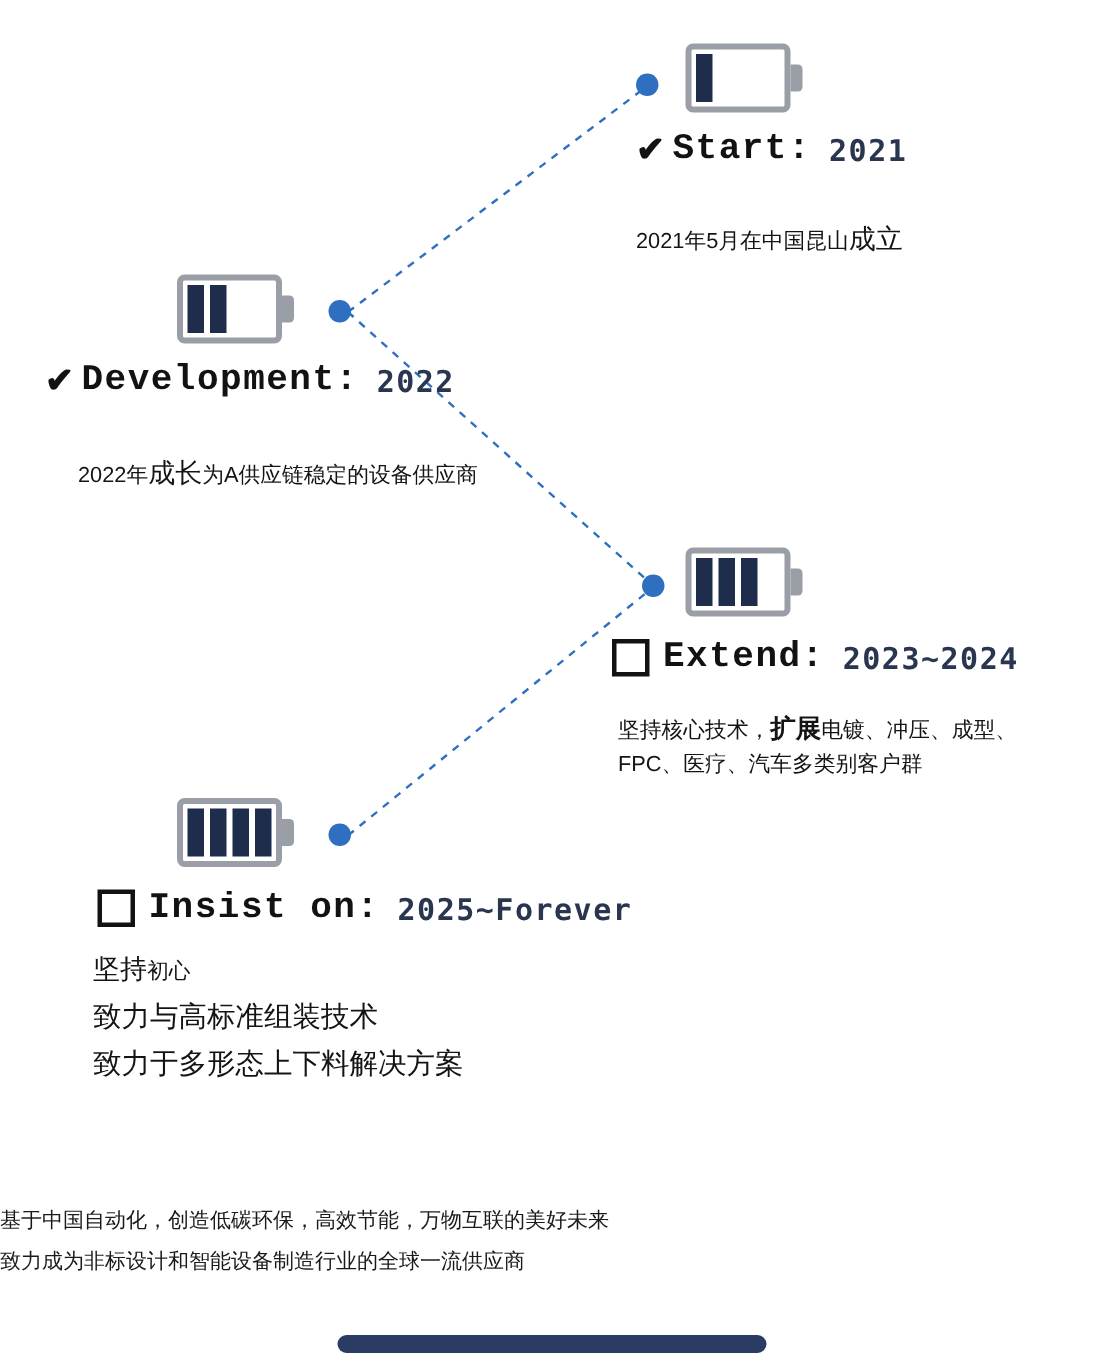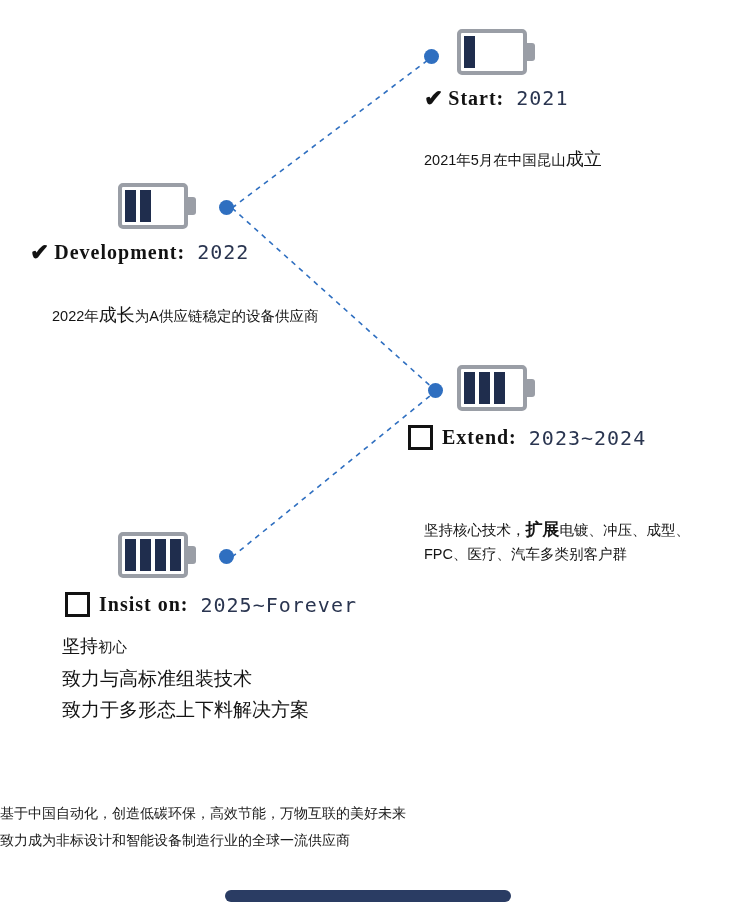--- a/index.html
+++ b/index.html
@@ -81,30 +81,30 @@
     line-height: 1;
   }
   .sqbox {
     width: 25px; height: 25px;
     border: 3px solid #121212;
     margin-right: 9px;
     flex: none;
     background: #fff;
   }
   .title-label {
-    font-family: Liberation Serif, serif;
-    font-size: 20px;
+    font-family: Liberation Mono, monospace;
+    font-size: 24px;
     font-weight: bold;
     color: #121212;
     letter-spacing: 1px;
   }
   .title-value {
     font-family: "DejaVu Sans Mono", monospace;
     font-size: 20px;
-    font-weight: normal;
+    font-weight: bold;
     color: #2a3550;
     letter-spacing: 1px;
     margin-left: 12px;
   }
   .desc {
     font-family: "Liberation Sans", sans-serif;
     font-size: 14.5px;
     color: #141414;
     line-height: 1.55;
     white-space: nowrap;
@@ -210,21 +210,21 @@
   </div>
   <div class="dot" style="left:428px; top:383px;"></div>
 
   <div class="block" style="left:408px; top:425px;">
     <div class="title-row">
       <span class="sqbox"></span>
       <span class="title-label">Extend:</span>
       <span class="title-value">2023~2024</span>
     </div>
   </div>
-  <div class="block desc wrap" style="left:424px; top:473px; width:270px;margin-top:44px;">
+  <div class="block desc wrap" style="left:412px; top:473px; width:270px;">
     <span>坚持核心技术，</span><span class="em">扩展</span><span>电镀、冲压、成型、FPC、医疗、汽车多类别客户群</span>
   </div>
 
   <div class="battery" style="left:118px; top:532px;">
     <div class="body"></div>
     <div class="cap"></div>
     <div class="cells">
       <div class="cell"></div>
       <div class="cell"></div>
       <div class="cell"></div>

